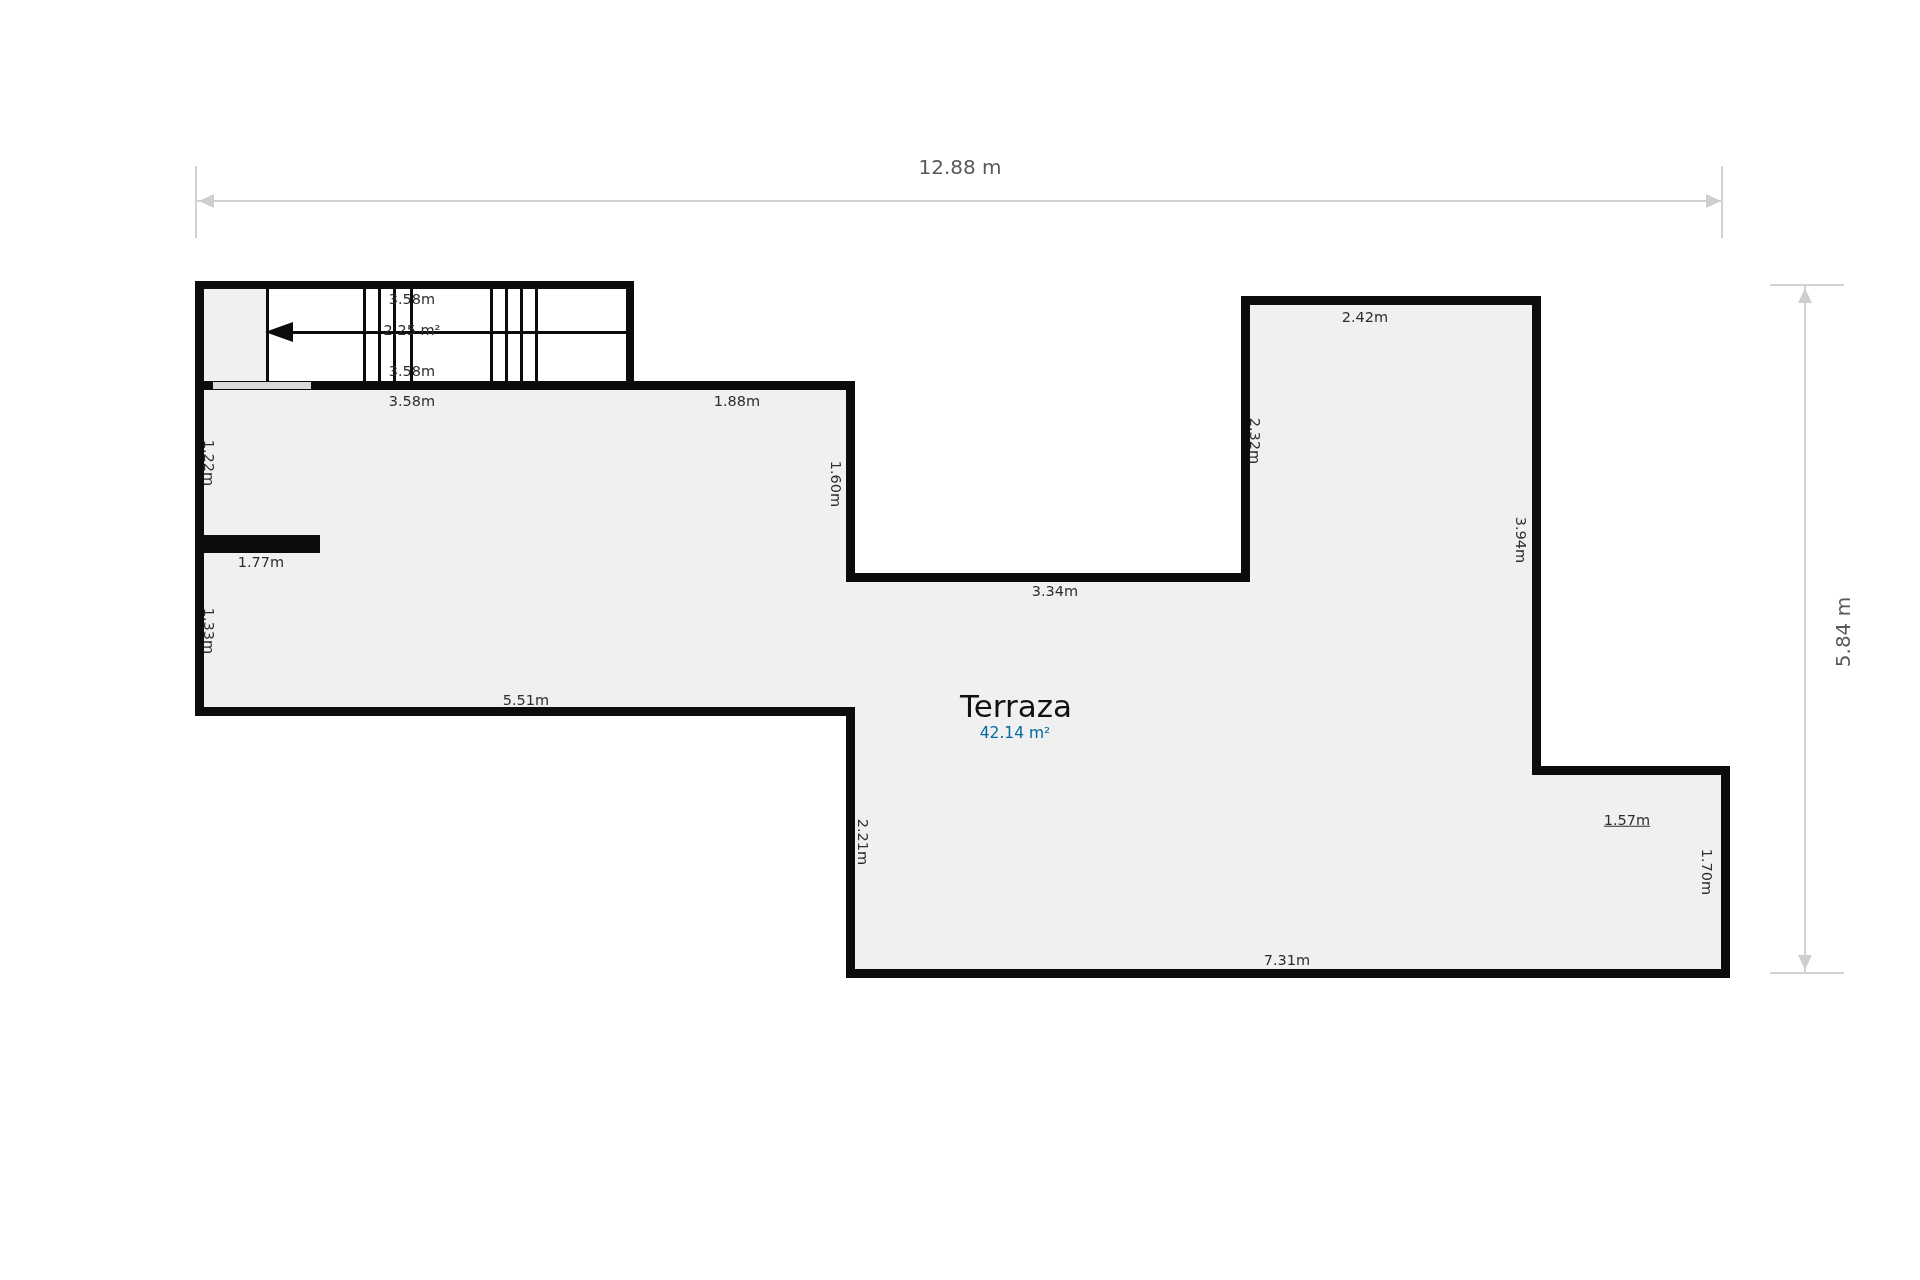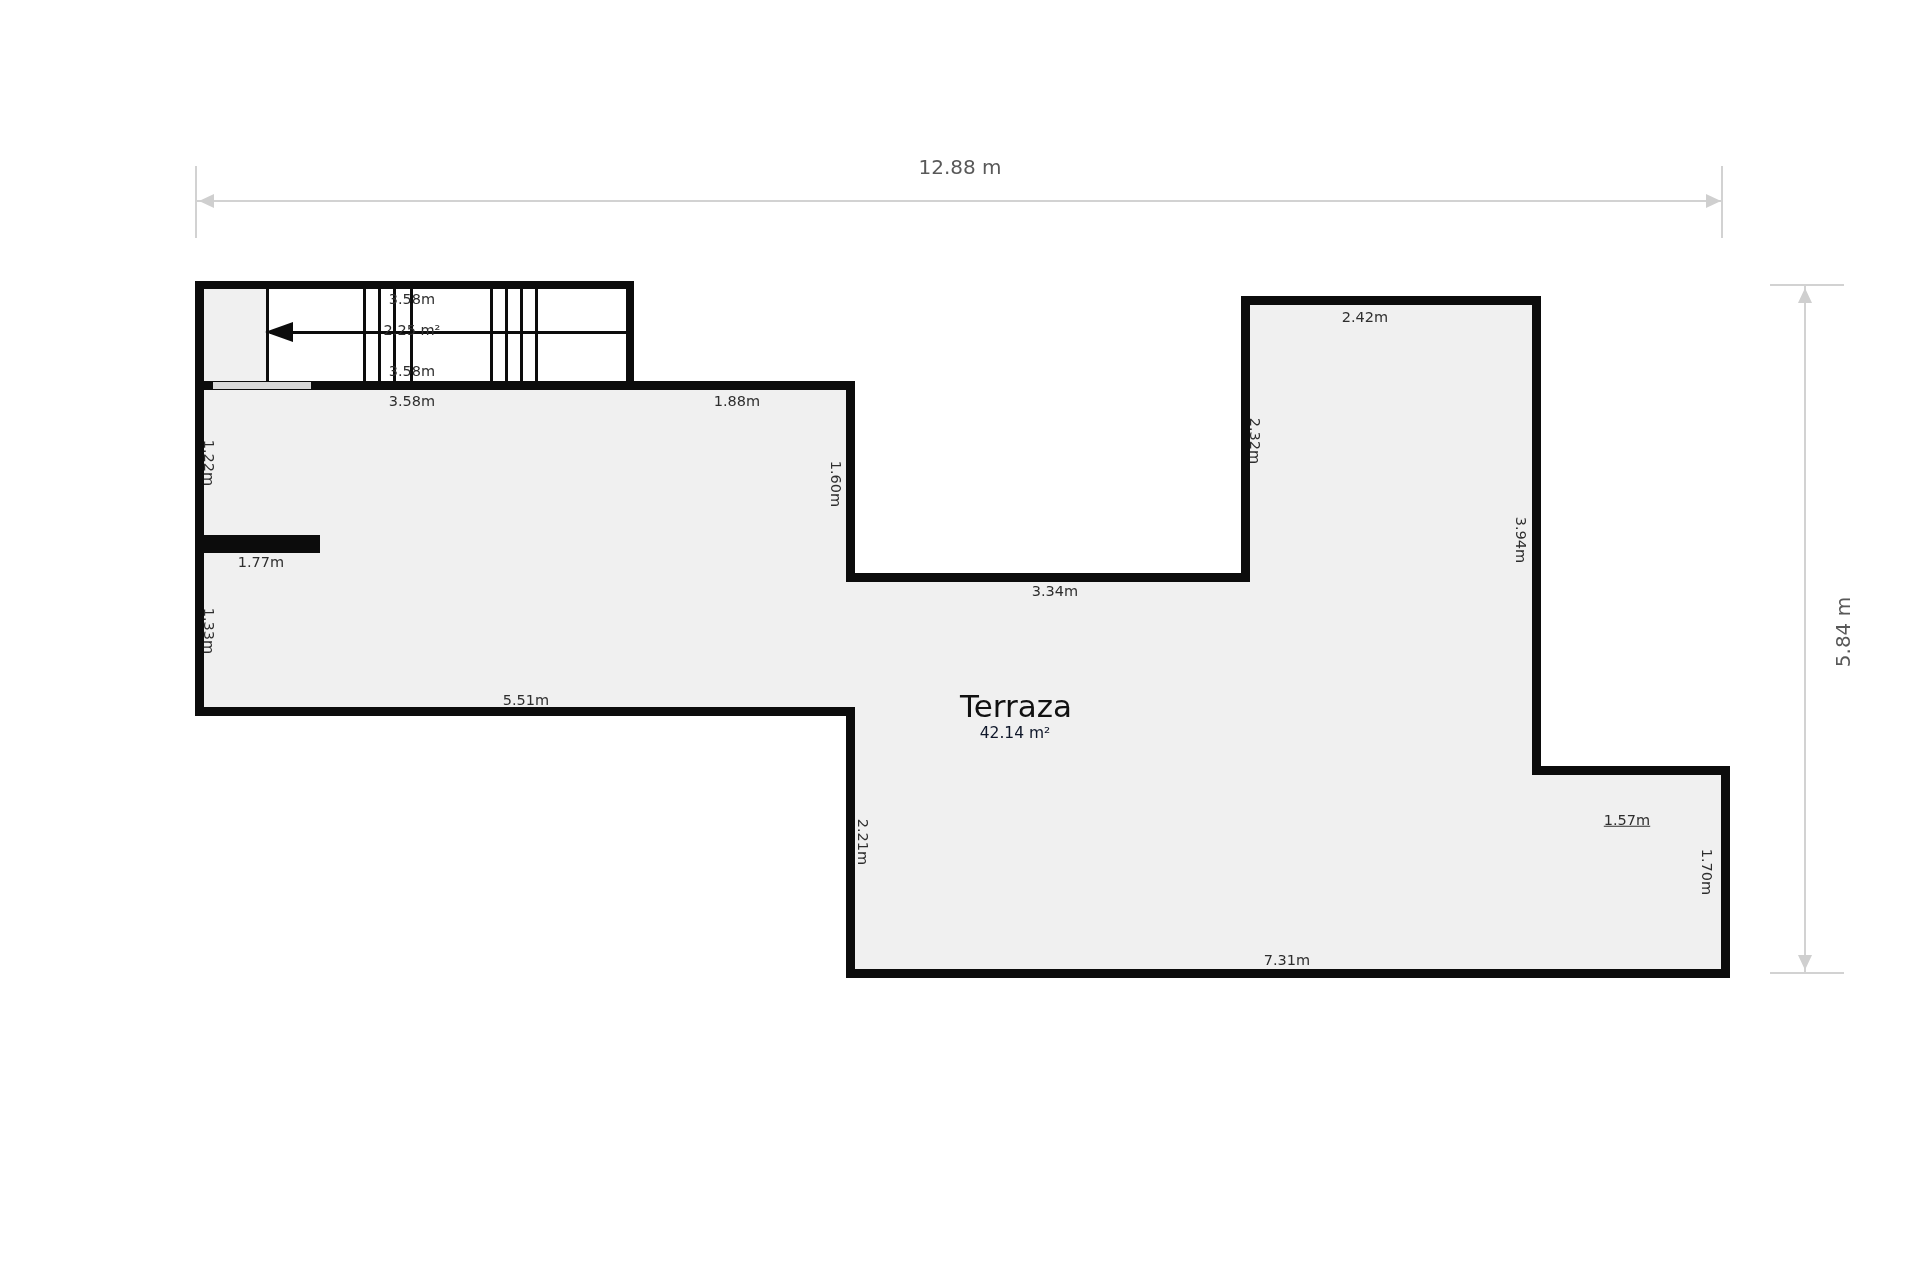--- a/index.html
+++ b/index.html
@@ -44,21 +44,21 @@
     position:absolute;color:#2e2e2e;font-size:14.5px;white-space:nowrap;
     transform:translate(-50%,-50%);line-height:1;
   }
   .dim-label.overall{color:#595959;font-size:20px;}
   #room-name{
     position:absolute;left:1016px;top:706px;transform:translate(-50%,-50%);
     color:#111111;font-size:31px;white-space:nowrap;line-height:1;
   }
   #room-area{
     position:absolute;left:1015px;top:734px;transform:translate(-50%,-50%);
-    color:#0f172a;font-size:15.5px;white-space:nowrap;line-height:1;
+    color:#0369a1;font-size:15.5px;white-space:nowrap;line-height:1;
   }
 </style>
 </head>
 <body>
 
 <div id="stage">
 
   <div id="floor-fill"></div>
 
   <div id="stairbox">

